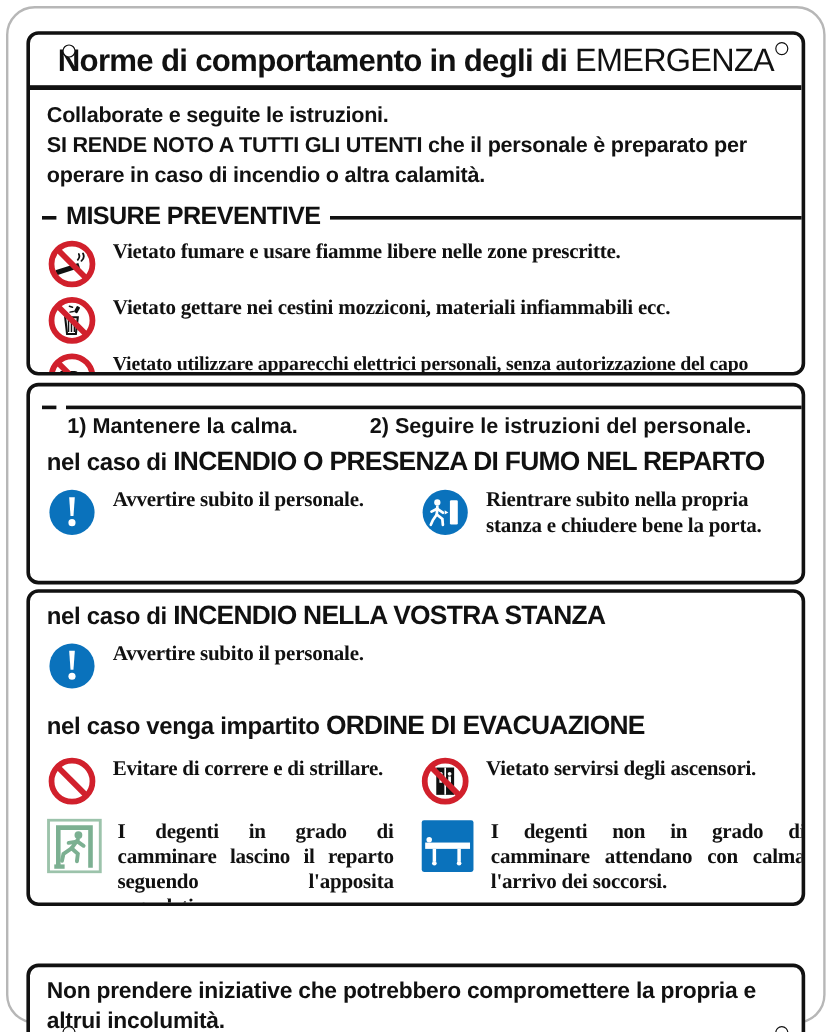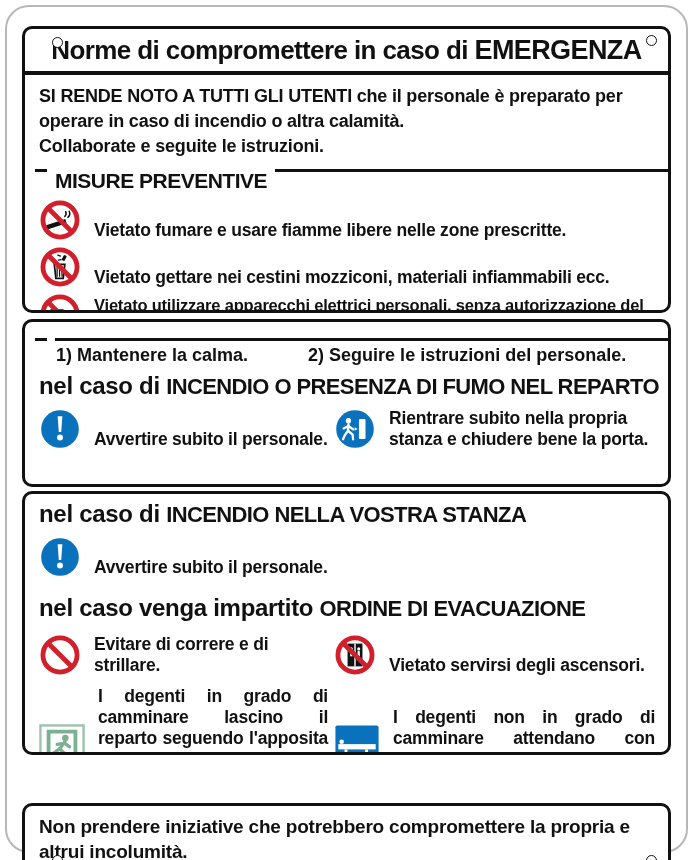--- a/index.html
+++ b/index.html
@@ -8,59 +8,59 @@
   .plate { position:absolute; left:5px; top:5px; width:683px; height:848px; border:2px solid #b7b7b7; border-radius:24px; background:#fff; }
   .panel { position:absolute; left:22px; width:649px; border:3px solid #111; border-radius:10px; background:#fff; overflow:hidden; }
   #box-title   { top:26px;  height:287px; }
   #box-emerg   { top:319px; height:168px; }
   #box-stanza  { top:491px; height:264px; }
   #box-footer  { top:803px; height:72px;  }
   .screw { position:absolute; width:11px; height:11px; border:1.6px solid #111; border-radius:50%; background:#fff; }
   
   .title-band { border-bottom:4px solid #111; padding:6px 18px 5px 18px; text-align:center; white-space:nowrap; }
   .title-band .t-reg  { font-size:26px; font-weight:700; letter-spacing:-0.6px; }
-  .title-band .t-bold { font-size:27px; font-weight:700; letter-spacing:-0.6px; }
+  .title-band .t-bold { font-size:27px; font-weight:400; letter-spacing:-0.6px; }
   .intro { margin:9px 16px 0 14px; font-size:18px; font-weight:700; line-height:25px; letter-spacing:-0.2px; }
   .intro .lead { font-weight:800; }
   
-  .rule-heading { display:flex; gap:8px; margin-top:10px; }
+  .rule-heading { display:flex; align-items:center; gap:8px; margin-top:10px; }
   .rule-heading .dash { width:12px; height:3px; background:#111; flex:0 0 auto; }
   .rule-heading .line { flex:1; height:3px; background:#111; margin-right:-1px; }
   .rule-heading .rh-text { font-size:21px; font-weight:800; letter-spacing:-0.5px; white-space:nowrap; }
   
-  .item { display:flex; align-items:flex-end; gap:13px; }
+  .item { display:flex; align-items:flex-start; gap:13px;font-family:Liberation Serif, serif; }
   .item .txt { font-size:17.5px; font-weight:700; line-height:21px; letter-spacing:-0.2px; }
   .item .txt.small { font-size:16.5px; line-height:20px; }
   .item .txt.just { text-align:justify; }
   .vlist { margin:6px 14px 0 14px; display:flex; flex-direction:column; gap:5px; }
-  .cols { display:grid; grid-template-columns:47% 53%; column-gap:6px; margin:8px 14px 0 14px; }
+  .cols { display:grid; grid-template-columns:47% 53%; column-gap:22px; margin:8px 14px 0 14px; }
   .numline { display:flex; gap:60px; margin:4px 14px 0 31px; font-size:18px; font-weight:700; }
   .subhead { margin:6px 14px 0 14px; white-space:nowrap; }
-  .subhead .sh-pre  { font-size:24px; font-weight:700; letter-spacing:-0.3px; }
+  .subhead .sh-pre  { font-size:20px; font-weight:700; letter-spacing:-0.3px; }
   .subhead .sh-caps { font-size:22px; font-weight:800; letter-spacing:-0.6px; }
   .icon { flex:0 0 auto; display:block; }
   .footer-text { margin:8px 16px 0 14px; font-size:19px; font-weight:700; line-height:25px; letter-spacing:-0.2px; }
 </style>
 </head>
 <body>
 
 <div id="stage">
   <div class="plate"></div>
 
   <div class="panel" id="box-title">
     <div class="screw" style="left:27px; top:8px;"></div>
     <div class="screw" style="right:11px; top:6px;"></div>
 
     <div class="title-band">
-      <span class="t-reg">Norme di compromettere in caso di </span><span class="t-bold">EMERGENZA</span>
+      <span class="t-reg">Norme di comportamento in degli di </span><span class="t-bold">EMERGENZA</span>
     </div>
 
     <div class="intro">
+      <div>Collaborate e seguite le istruzioni.</div>
       <div><span class="lead">SI RENDE NOTO A TUTTI GLI UTENTI</span><span> che il personale è preparato per operare in caso di incendio o altra calamità.</span></div>
-      <div>Collaborate e seguite le istruzioni.</div>
     </div>
 
     <div class="rule-heading" style="padding:0 0 0 10px;">
       <span class="dash"></span>
       <span class="rh-text">MISURE PREVENTIVE</span>
       <span class="line"></span>
     </div>
 
     <div class="vlist">
       <div class="item">

